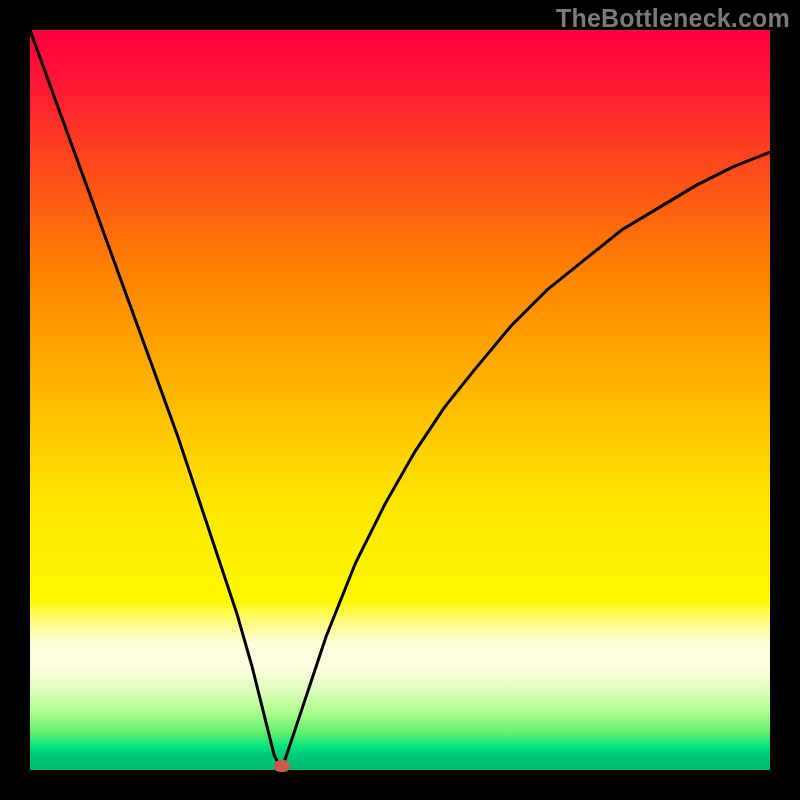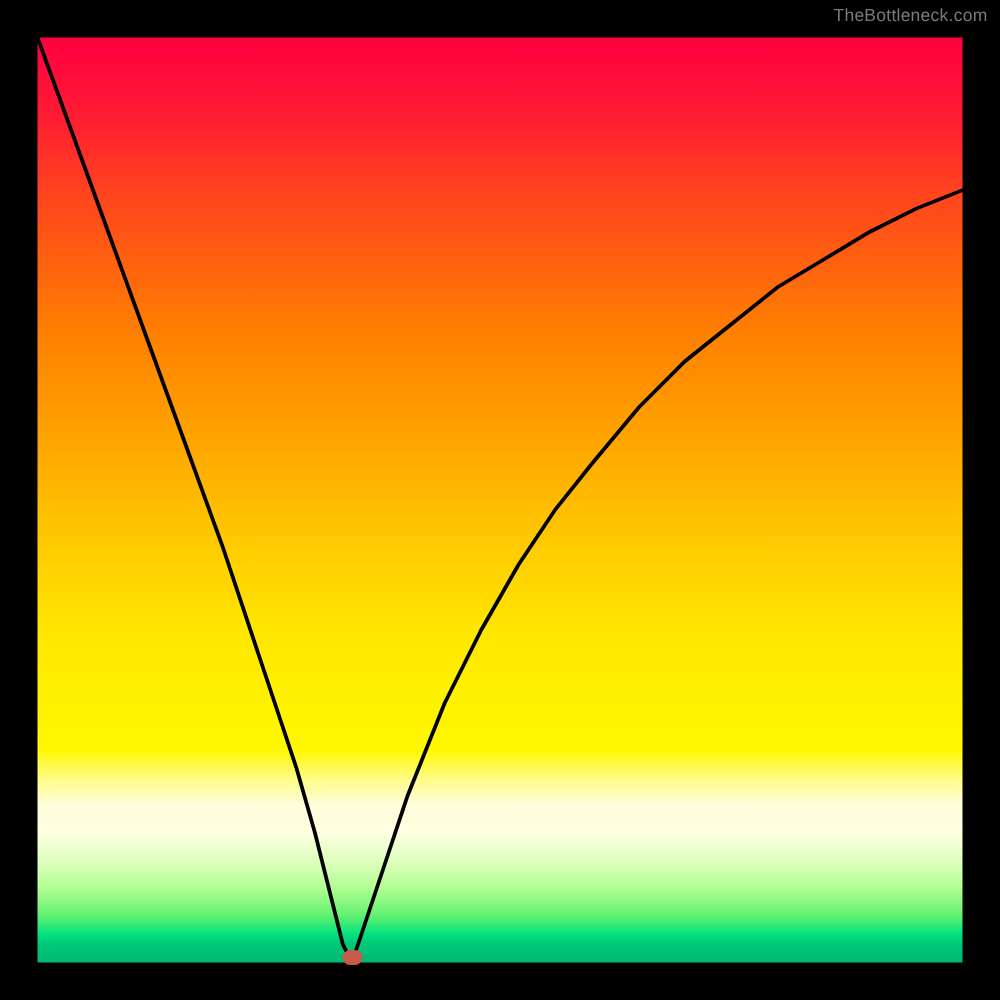--- a/index.html
+++ b/index.html
@@ -38,22 +38,22 @@
       #00e080 97%,
       #00c878 98%,
       #00b870 100%
     );
   }
   .watermark {
     position: absolute;
     top: 4px;
     right: 10px;
     color: #7a7a7a;
-    font-size: 14px;
-    font-weight: 400;
+    font-size: 25px;
+    font-weight: 700;
     letter-spacing: 0.2px;
   }
   svg.curve {
     position: absolute;
     left: 0;
     top: 0;
     width: 740px;
     height: 740px;
     overflow: visible;
   }

